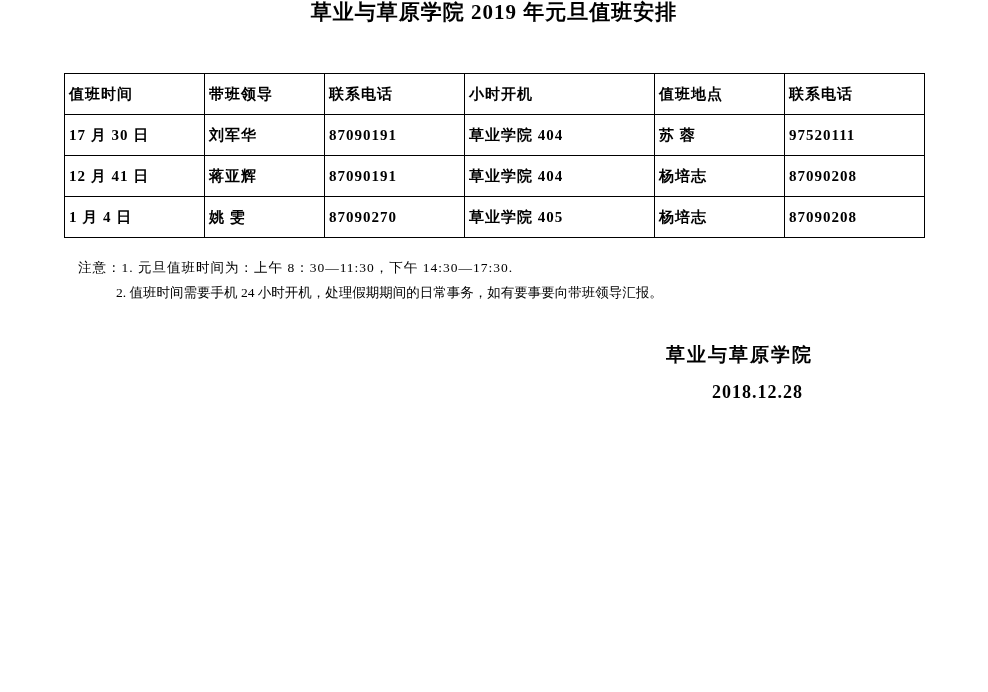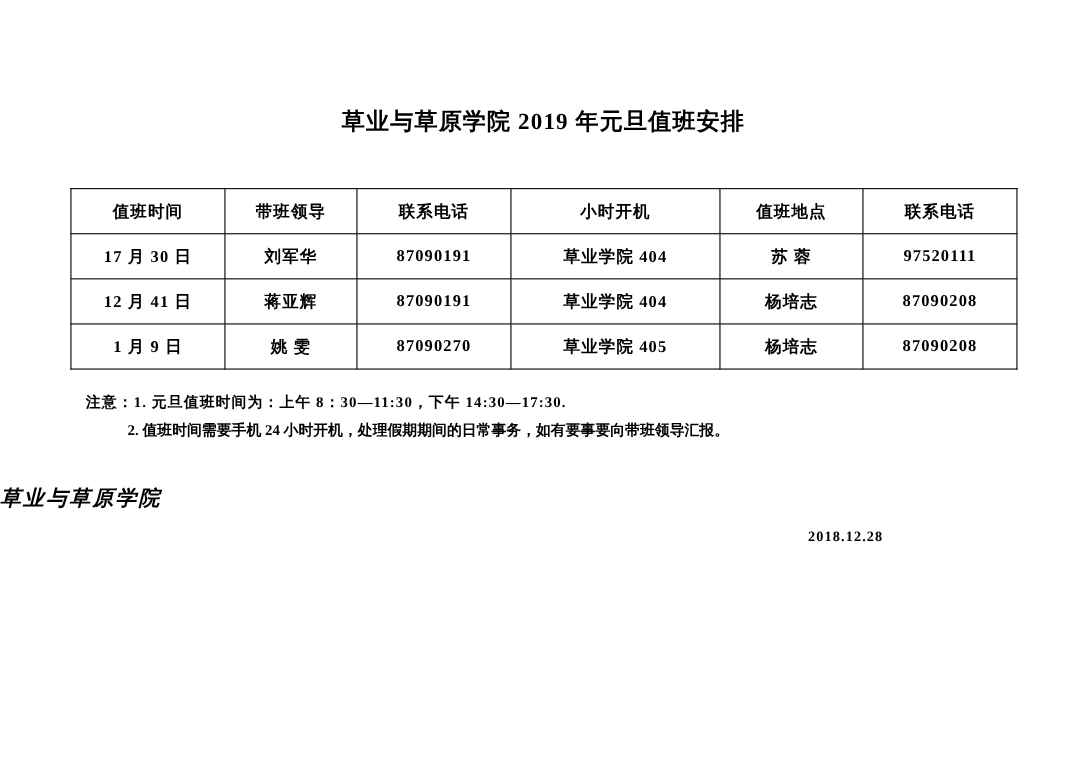--- a/index.html
+++ b/index.html
@@ -19,38 +19,37 @@
     width: 988px;
     height: 692px;
     position: relative;
     box-sizing: border-box;
   }
   .doc-title {
     text-align: center;
     font-size: 21px;
     font-weight: bold;
     letter-spacing: 1px;
-    margin-top: 98px;
     line-height: 1.2;
   }
   .table-wrap {
     margin: 0 auto;
     margin-top: 48px;
     width: 860px;
   }
   table.duty-table {
     border-collapse: collapse;
     width: 860px;
     table-layout: fixed;
   }
   table.duty-table th,
   table.duty-table td {
     border: 1px solid #000000;
     height: 40px;
-    text-align: center;
+    text-align: left;
     vertical-align: middle;
     font-size: 15px;
     font-weight: bold;
     letter-spacing: 1px;
     padding: 0 4px;
     margin-left: 44px;
   }
   table.duty-table th {
     font-size: 15px;
   }
@@ -62,47 +61,47 @@
   col.c5 { width: 140px; }
   .name-spaced {
     letter-spacing: 12px;
     padding-left: 6px;
   }
   .notes {
     margin-top: 18px;
     margin-left: 78px;
     font-size: 13.5px;
     line-height: 1.85;
-    font-weight: bold;
+    font-weight: normal;
   }
   .notes .note-line {
     white-space: nowrap;
   }
   .notes .note-first {
     text-indent: 0;
   }
   .notes .note-indent {
     padding-left: 38px;
   }
   .notes-label {
     letter-spacing: 1px;
   }
   .signature {
     margin-top: 36px;
+    text-align: right;
     padding-right: 175px;
     font-size: 19px;
     font-weight: bold;
     letter-spacing: 2px;
-    font-style: italic;
   }
   .sign-date {
     margin-top: 14px;
     text-align: right;
     padding-right: 185px;
-    font-size: 13px;
+    font-size: 18px;
     font-weight: bold;
     letter-spacing: 1px;
   }
 </style>
 </head>
 <body>
 
 <div class="page">
 
   <div class="doc-title">草业与草原学院 2019 年元旦值班安排</div>
@@ -138,21 +137,21 @@
         </tr>
         <tr>
           <td>12 月 41 日</td>
           <td>蒋亚辉</td>
           <td>87090191</td>
           <td>草业学院 404</td>
           <td>杨培志</td>
           <td>87090208</td>
         </tr>
         <tr>
-          <td>1 月 9 日</td>
+          <td>1 月 4 日</td>
           <td class="name-spaced">姚 雯</td>
           <td>87090270</td>
           <td>草业学院 405</td>
           <td>杨培志</td>
           <td>87090208</td>
         </tr>
       </tbody>
     </table>
   </div>
 

